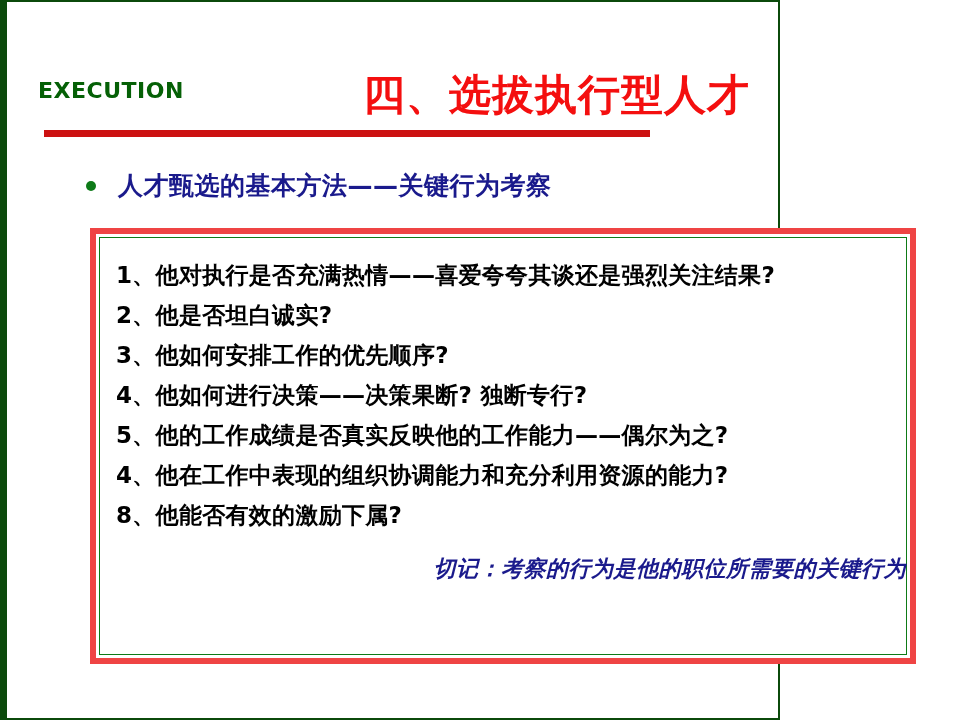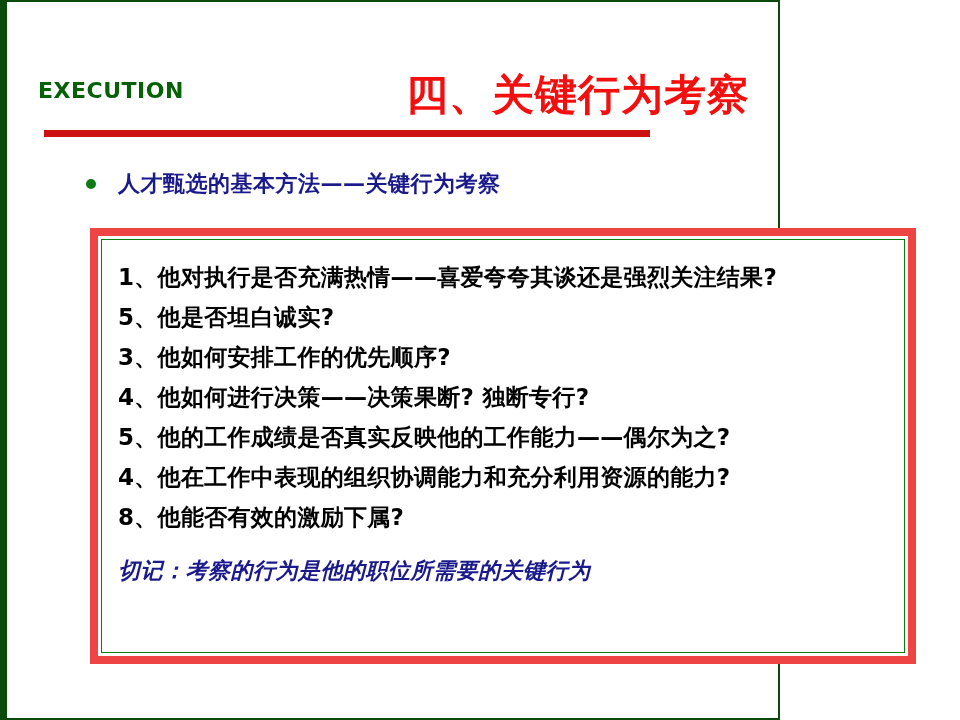--- a/index.html
+++ b/index.html
@@ -66,34 +66,34 @@
     white-space:nowrap;
   }
   #subtitle-bullet {
     width:10px; height:10px;
     border-radius:50%;
     background:#0d7a18;
     margin-right:22px;
     flex:0 0 auto;
   }
   #subtitle-text {
-    font-size:22px;
+    font-size:25px;
     font-weight:bold;
     color:#1a1a8c;
     line-height:1.1;
     letter-spacing:0.5px;
   }
 
   
   #content-box {
     position:absolute;
     left:88px; top:226px;
     width:826px; height:436px;
     background:#ffffff;
-    border:8px solid #ef4444;
+    border:6px solid #ef4444;
     padding:3px;
   }
   #content-box-inner {
     width:100%; height:100%;
     border:1px solid #0e7a16;
     padding:26px 0 0 16px;
   }
 
   .q-item {
     font-size:23px;
@@ -107,45 +107,46 @@
 
   #box-note {
     margin-top:30px;
     font-size:22px;
     font-weight:bold;
     font-style:italic;
     color:#1a1a8c;
     line-height:1.1;
     white-space:nowrap;
     letter-spacing:0.5px;
+    text-align:right;
   }
 </style>
 </head>
 <body>
 
 <div id="slide">
 
   <div id="left-stripe"></div>
 
   <div id="kicker">EXECUTION</div>
 
-  <div id="slide-title">四、关键行为考察</div>
+  <div id="slide-title">四、选拔执行型人才</div>
 
   <div id="title-rule"></div>
 
   <div id="subtitle-row">
     <span id="subtitle-bullet"></span>
     <span id="subtitle-text">人才甄选的基本方法——关键行为考察</span>
   </div>
 
   <div id="content-box">
     <div id="content-box-inner">
 
       <div class="q-item">1、他对执行是否充满热情——喜爱夸夸其谈还是强烈关注结果?</div>
-      <div class="q-item">5、他是否坦白诚实?</div>
+      <div class="q-item">2、他是否坦白诚实?</div>
       <div class="q-item">3、他如何安排工作的优先顺序?</div>
       <div class="q-item">4、他如何进行决策——决策果断? 独断专行?</div>
       <div class="q-item">5、他的工作成绩是否真实反映他的工作能力——偶尔为之?</div>
       <div class="q-item">4、他在工作中表现的组织协调能力和充分利用资源的能力?</div>
       <div class="q-item">8、他能否有效的激励下属?</div>
 
       <div id="box-note">切记：考察的行为是他的职位所需要的关键行为</div>
 
     </div>
   </div>

